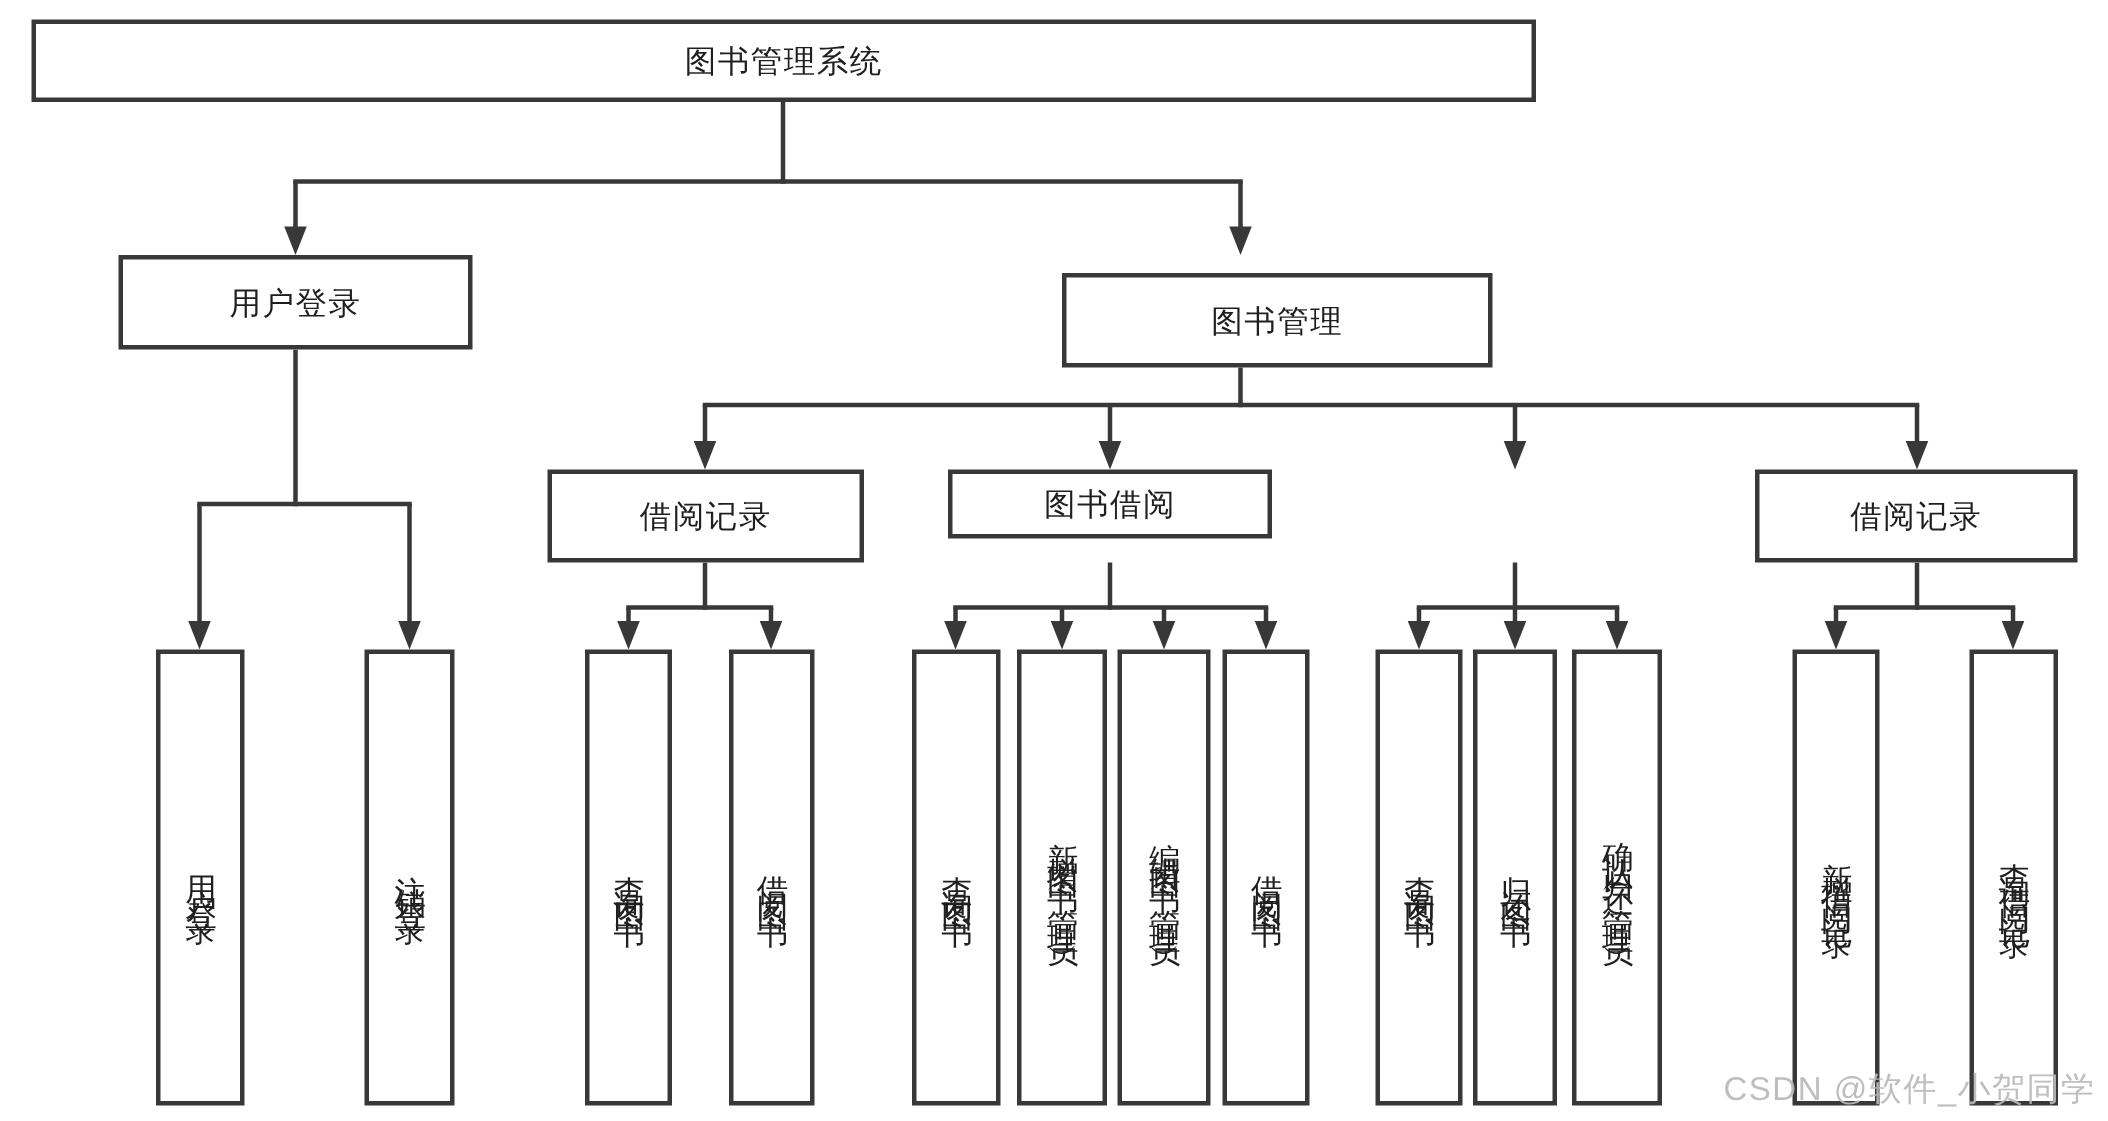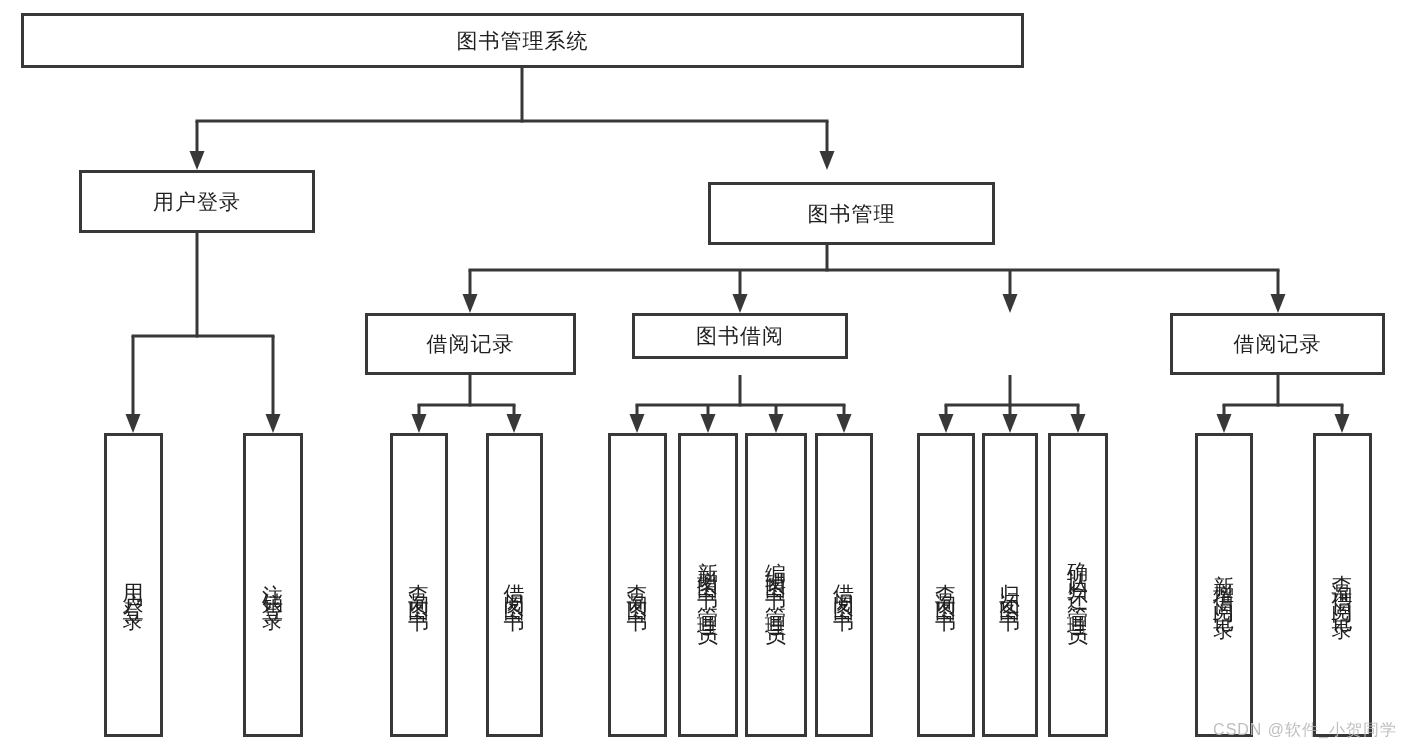--- a/index.html
+++ b/index.html
@@ -41,21 +41,21 @@
     text-orientation: mixed;
     font-size: 21px;
     letter-spacing: 9px;
     line-height: 1;
     white-space: nowrap;
   }
   .watermark {
     position: absolute;
     right: 8px;
     bottom: 6px;
-    font-size: 16px;
+    font-size: 22px;
     color: rgba(185,185,185,0.92);
     letter-spacing: 1px;
     z-index: 5;
     white-space: nowrap;
   }
 </style>
 </head>
 <body>
 
 <div class="canvas">

